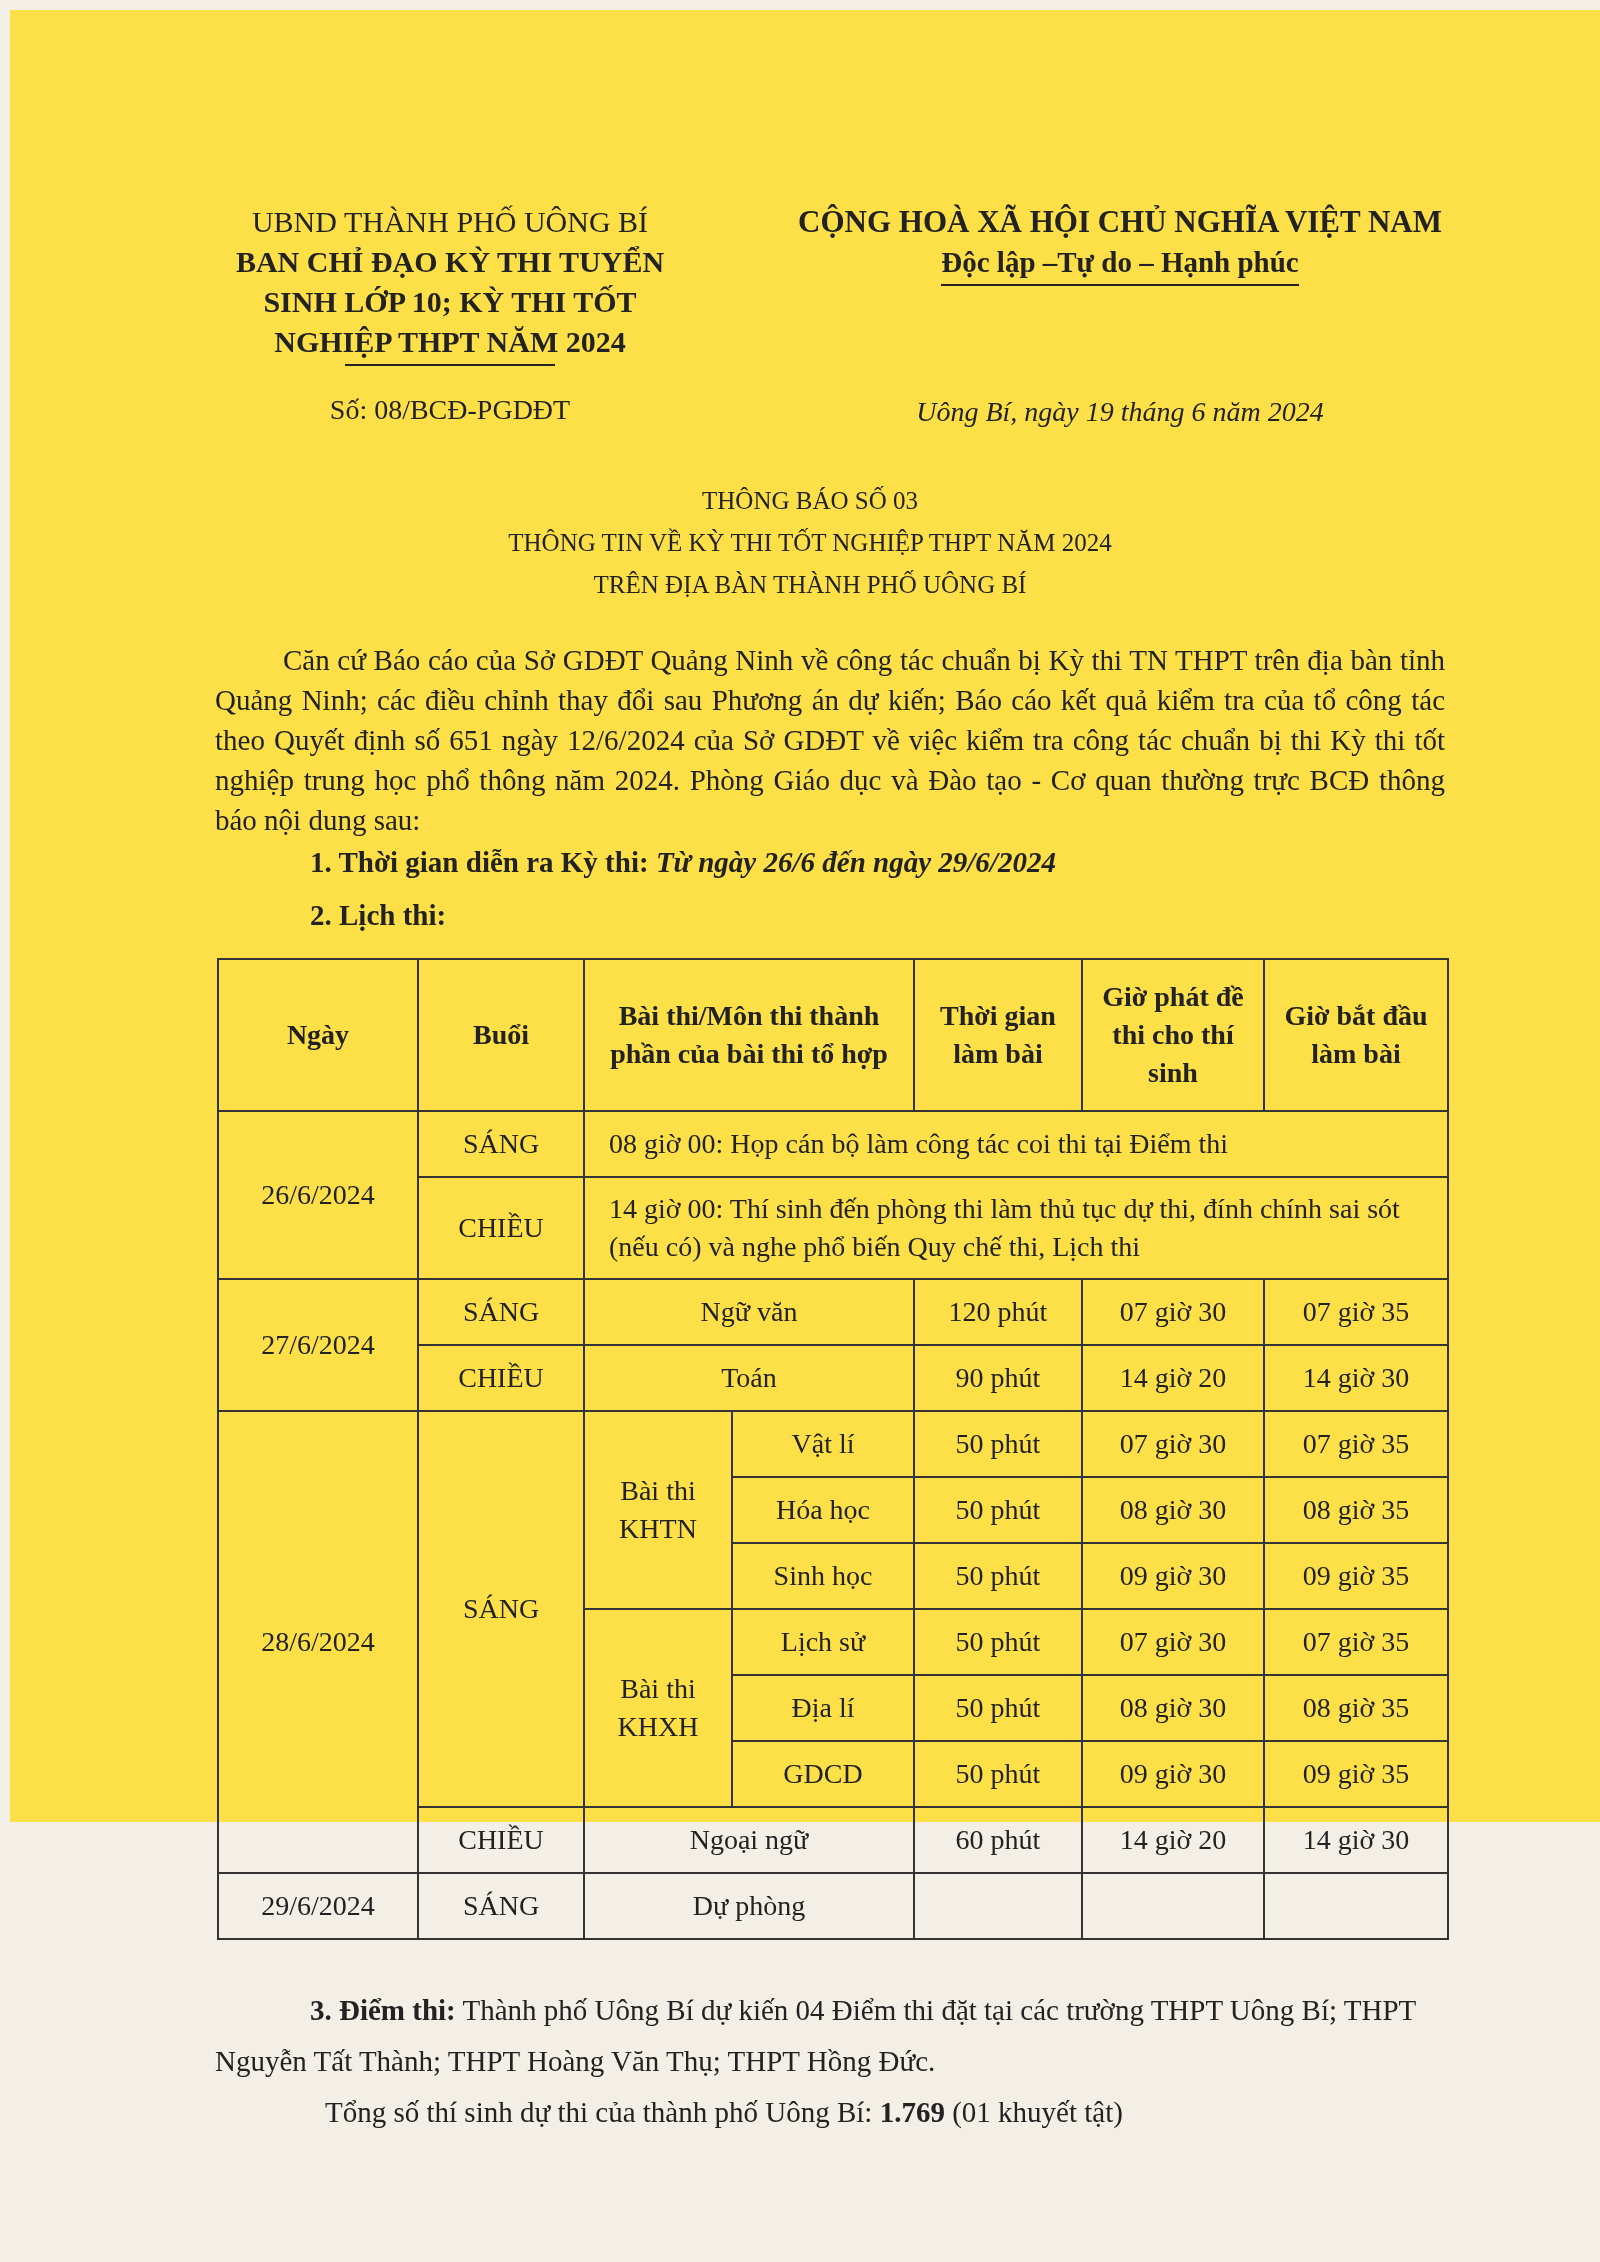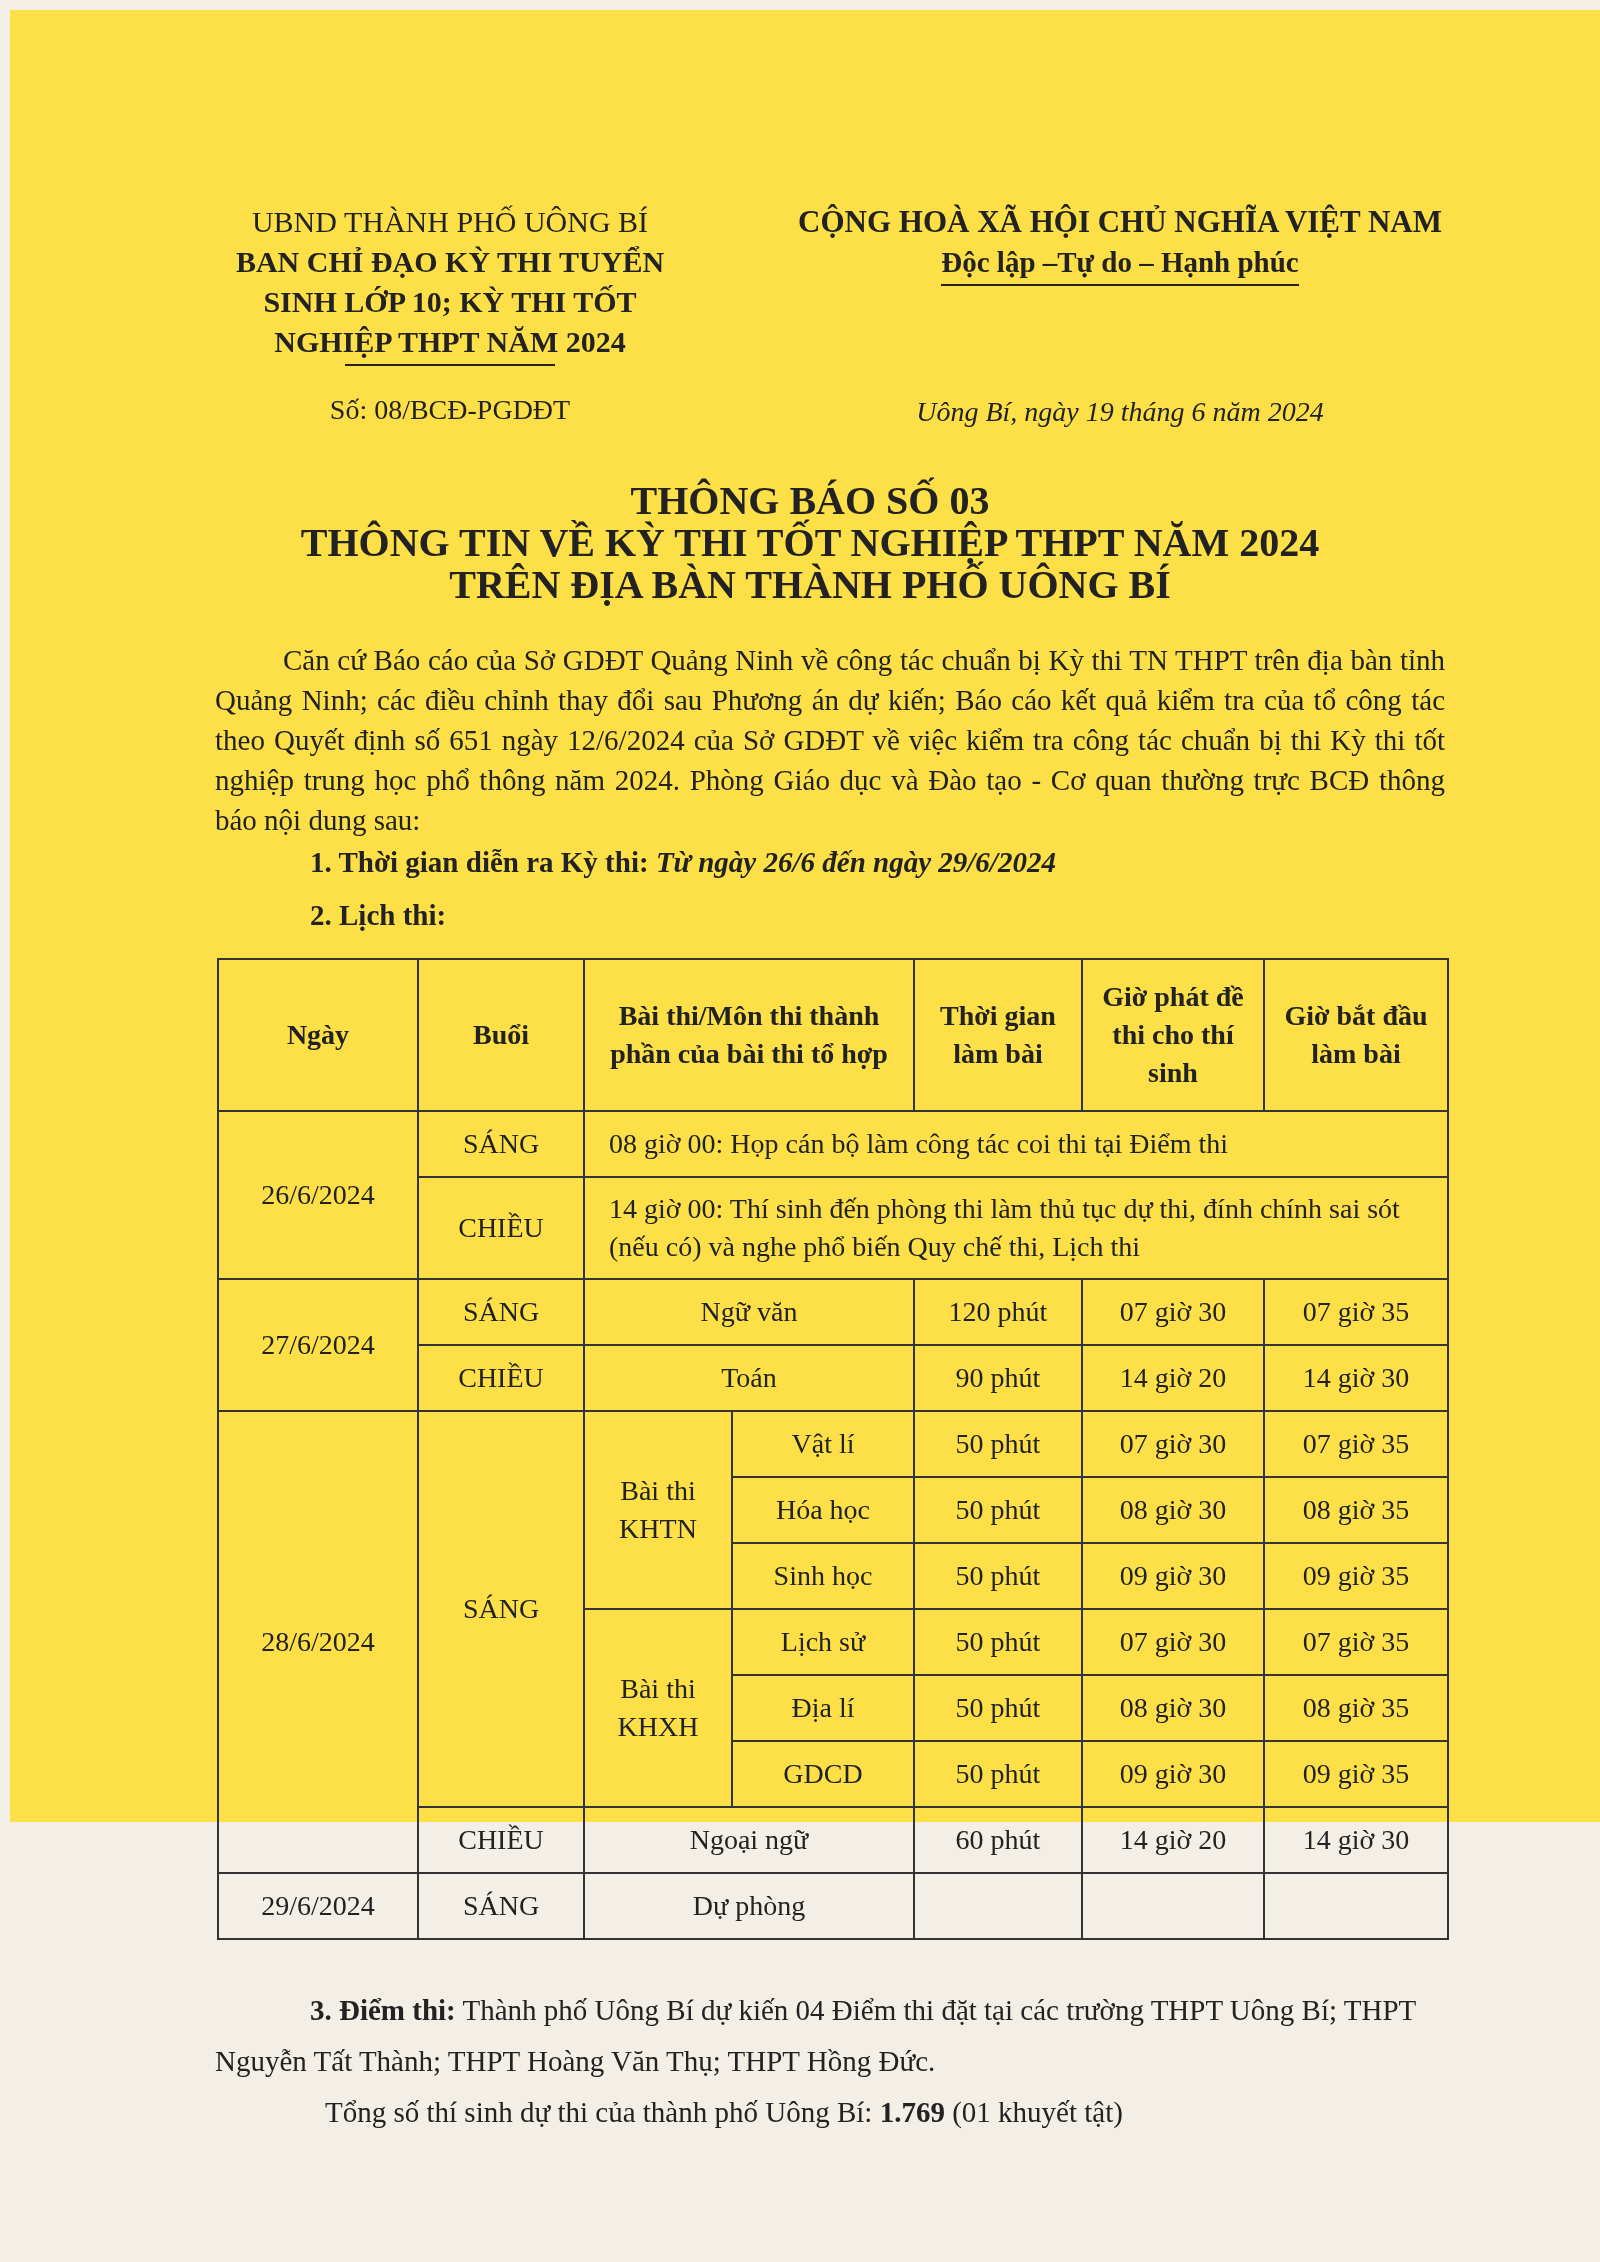--- a/index.html
+++ b/index.html
@@ -14,21 +14,21 @@
   }
   .abs { position: absolute; }
   .hdr-left { left: 180px; top: 192px; width: 520px; text-align: center; font-size: 30px; line-height: 40px; }
   .hdr-left .l1 { font-weight: normal; }
   .hdr-left .lb { font-weight: bold; }
   .hdr-left .ul { display: block; width: 210px; margin: 2px auto 0; border-top: 2px solid #222; }
   .hdr-right { left: 740px; top: 192px; width: 740px; text-align: center; font-size: 31px; line-height: 40px; font-weight: bold; }
   .hdr-right .motto { font-size: 29px; display: inline-block; border-bottom: 2px solid #222; padding-bottom: 2px; }
   .docno { left: 180px; top: 384px; width: 520px; text-align: center; font-size: 28px; }
   .datel { left: 740px; top: 386px; width: 740px; text-align: center; font-size: 28px; font-style: italic; }
-  .title { left: 200px; top: 470px; width: 1200px; text-align: center; font-weight: bold; font-size: 40px; line-height: 42px; }
+  .title { left: 200px; top: 470px; width: 1200px; text-align: center; font-weight: normal; font-size: 25px; line-height: 42px; }
   .para { left: 205px; top: 630px; width: 1230px; font-size: 29px; line-height: 40px; text-align: justify; }
   .para .ind { display: inline-block; width: 68px; }
   .item { font-size: 29px; line-height: 40px; }
   .item b { font-weight: bold; }
   .item i { font-style: italic; font-weight: bold; margin-top: 12px; }
   table.sched {
     position: absolute; left: 207px; top: 948px; width: 1230px;
     border-collapse: collapse; font-size: 28px; table-layout: fixed;
   }
   table.sched td, table.sched th {

